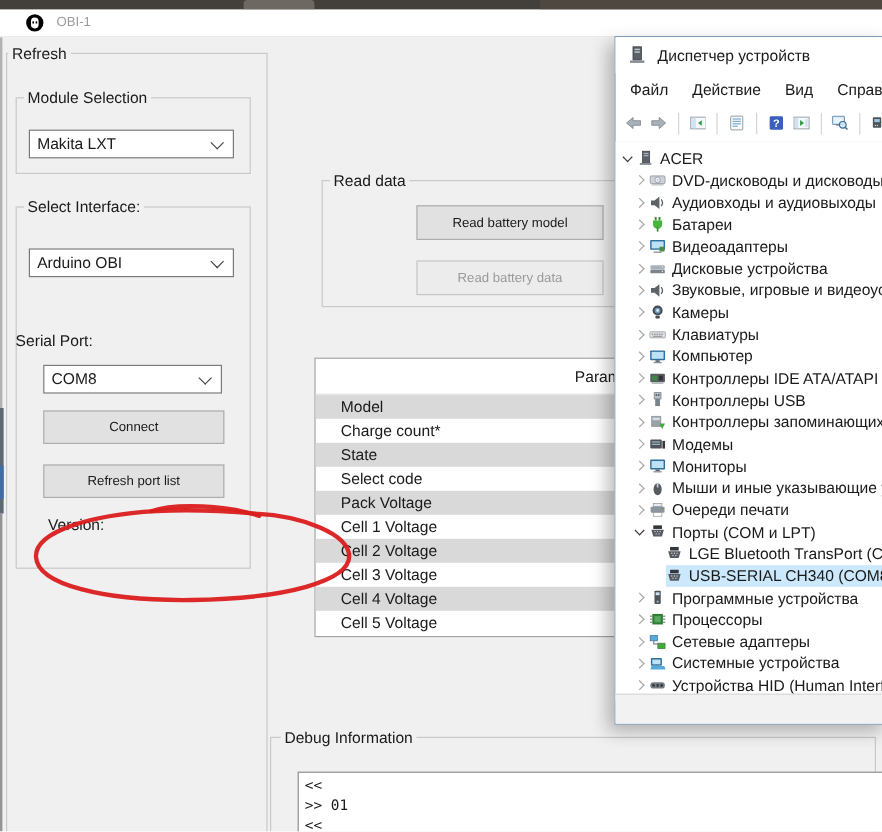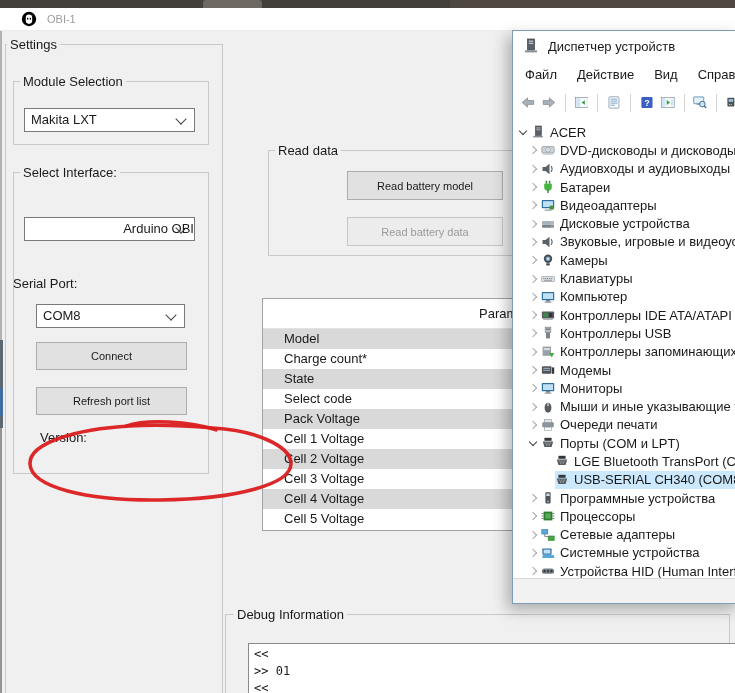--- a/index.html
+++ b/index.html
@@ -31,21 +31,21 @@
   .module-group{left:13px;top:81px;width:194px;height:62px;}
   .interface-group{left:13px;top:172px;width:194px;height:300px;}
   .readdata-group{left:268px;top:150px;width:262px;height:104px;}
   .debug-group{left:225px;top:614px;width:503px;height:90px;}
 
   
   .combo{background:#fff;border:1px solid #7a7a7a;height:22px;line-height:21px;padding-left:6px;cursor:default;}
   .combo .chev{position:absolute;right:9px;top:6px;width:7px;height:7px;
     border-right:1.6px solid #444;border-bottom:1.6px solid #444;transform:rotate(45deg);}
   .combo-makita{left:24px;top:108px;width:163px;}
-  .combo-arduino{left:24px;top:217px;width:163px;text-align:right;}
+  .combo-arduino{left:24px;top:207px;width:163px;}
   .combo-com{left:36px;top:304px;width:141px;}
 
   
   .btn{background:#e1e1e1;border:1px solid #adadad;text-align:center;font-size:11px;
     display:flex;align-items:center;justify-content:center;cursor:default;}
   .btn-connect{left:36px;top:342px;width:149px;height:26px;}
   .btn-refresh{left:36px;top:387px;width:149px;height:26px;}
   .btn-model{left:347px;top:171px;width:154px;height:27px;}
   .btn-data{left:347px;top:217px;width:154px;height:27px;background:#ececec;border-color:#c6c6c6;color:#9a9a9a;}
 
@@ -112,21 +112,21 @@
         <circle cx="8" cy="8" r="7.2" fill="#000"></circle>
         <path d="M4.8 6.8 a3.2 3.2 0 0 1 6.4 0 v2.6 a3.2 3.2 0 0 1 -6.4 0 z" fill="#fff"></path>
         <rect x="6" y="6.8" width="1.3" height="1.8" fill="#000"></rect>
         <rect x="8.7" y="6.8" width="1.3" height="1.8" fill="#000"></rect>
         <rect x="7" y="11.2" width="2" height="1.4" fill="#fff"></rect>
       </svg>
     </div>
   <div class="abs obi-title">OBI-1</div>
 
   <div class="abs group settings-group">
-    <span class="glabel" style="left:1px;">Settings</span>
+    <span class="glabel" style="left:1px;">Refresh</span>
   </div>
 
   <div class="abs group module-group">
     <span class="glabel" style="left:6px;">Module Selection</span>
   </div>
   <div class="abs combo combo-makita">
     <span>Makita LXT</span>
     <span class="chev"></span>
   </div>
 

